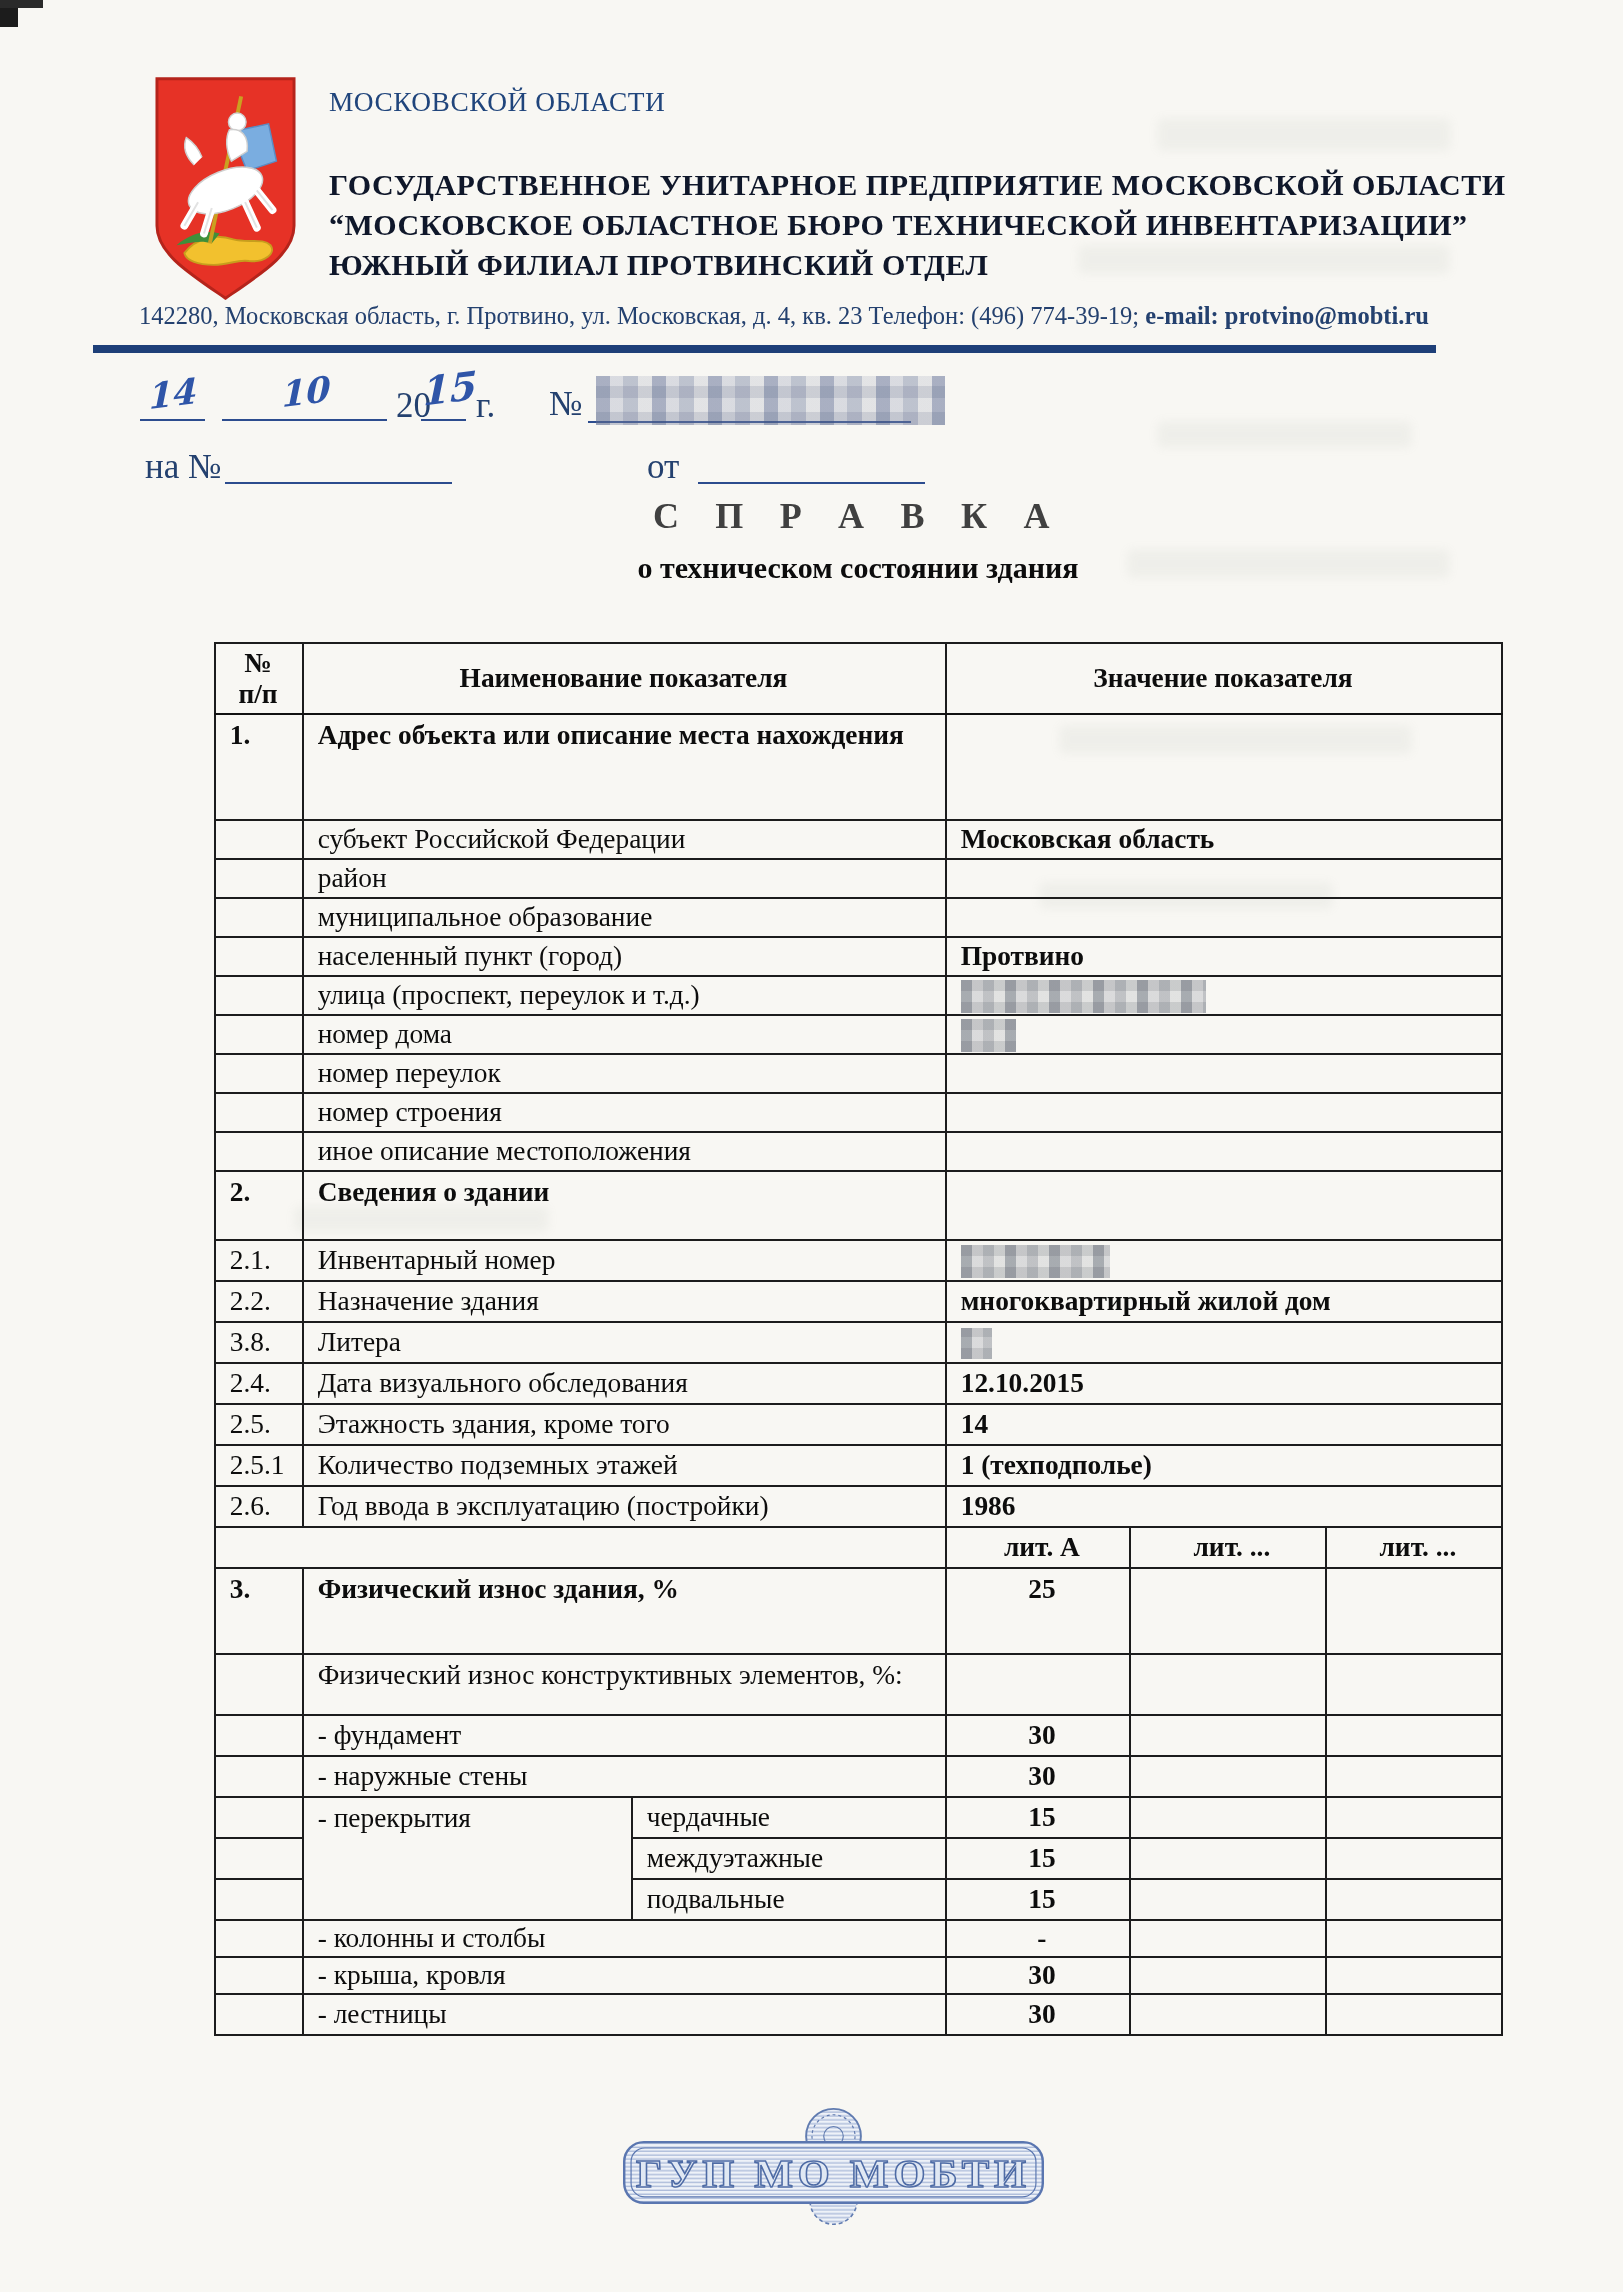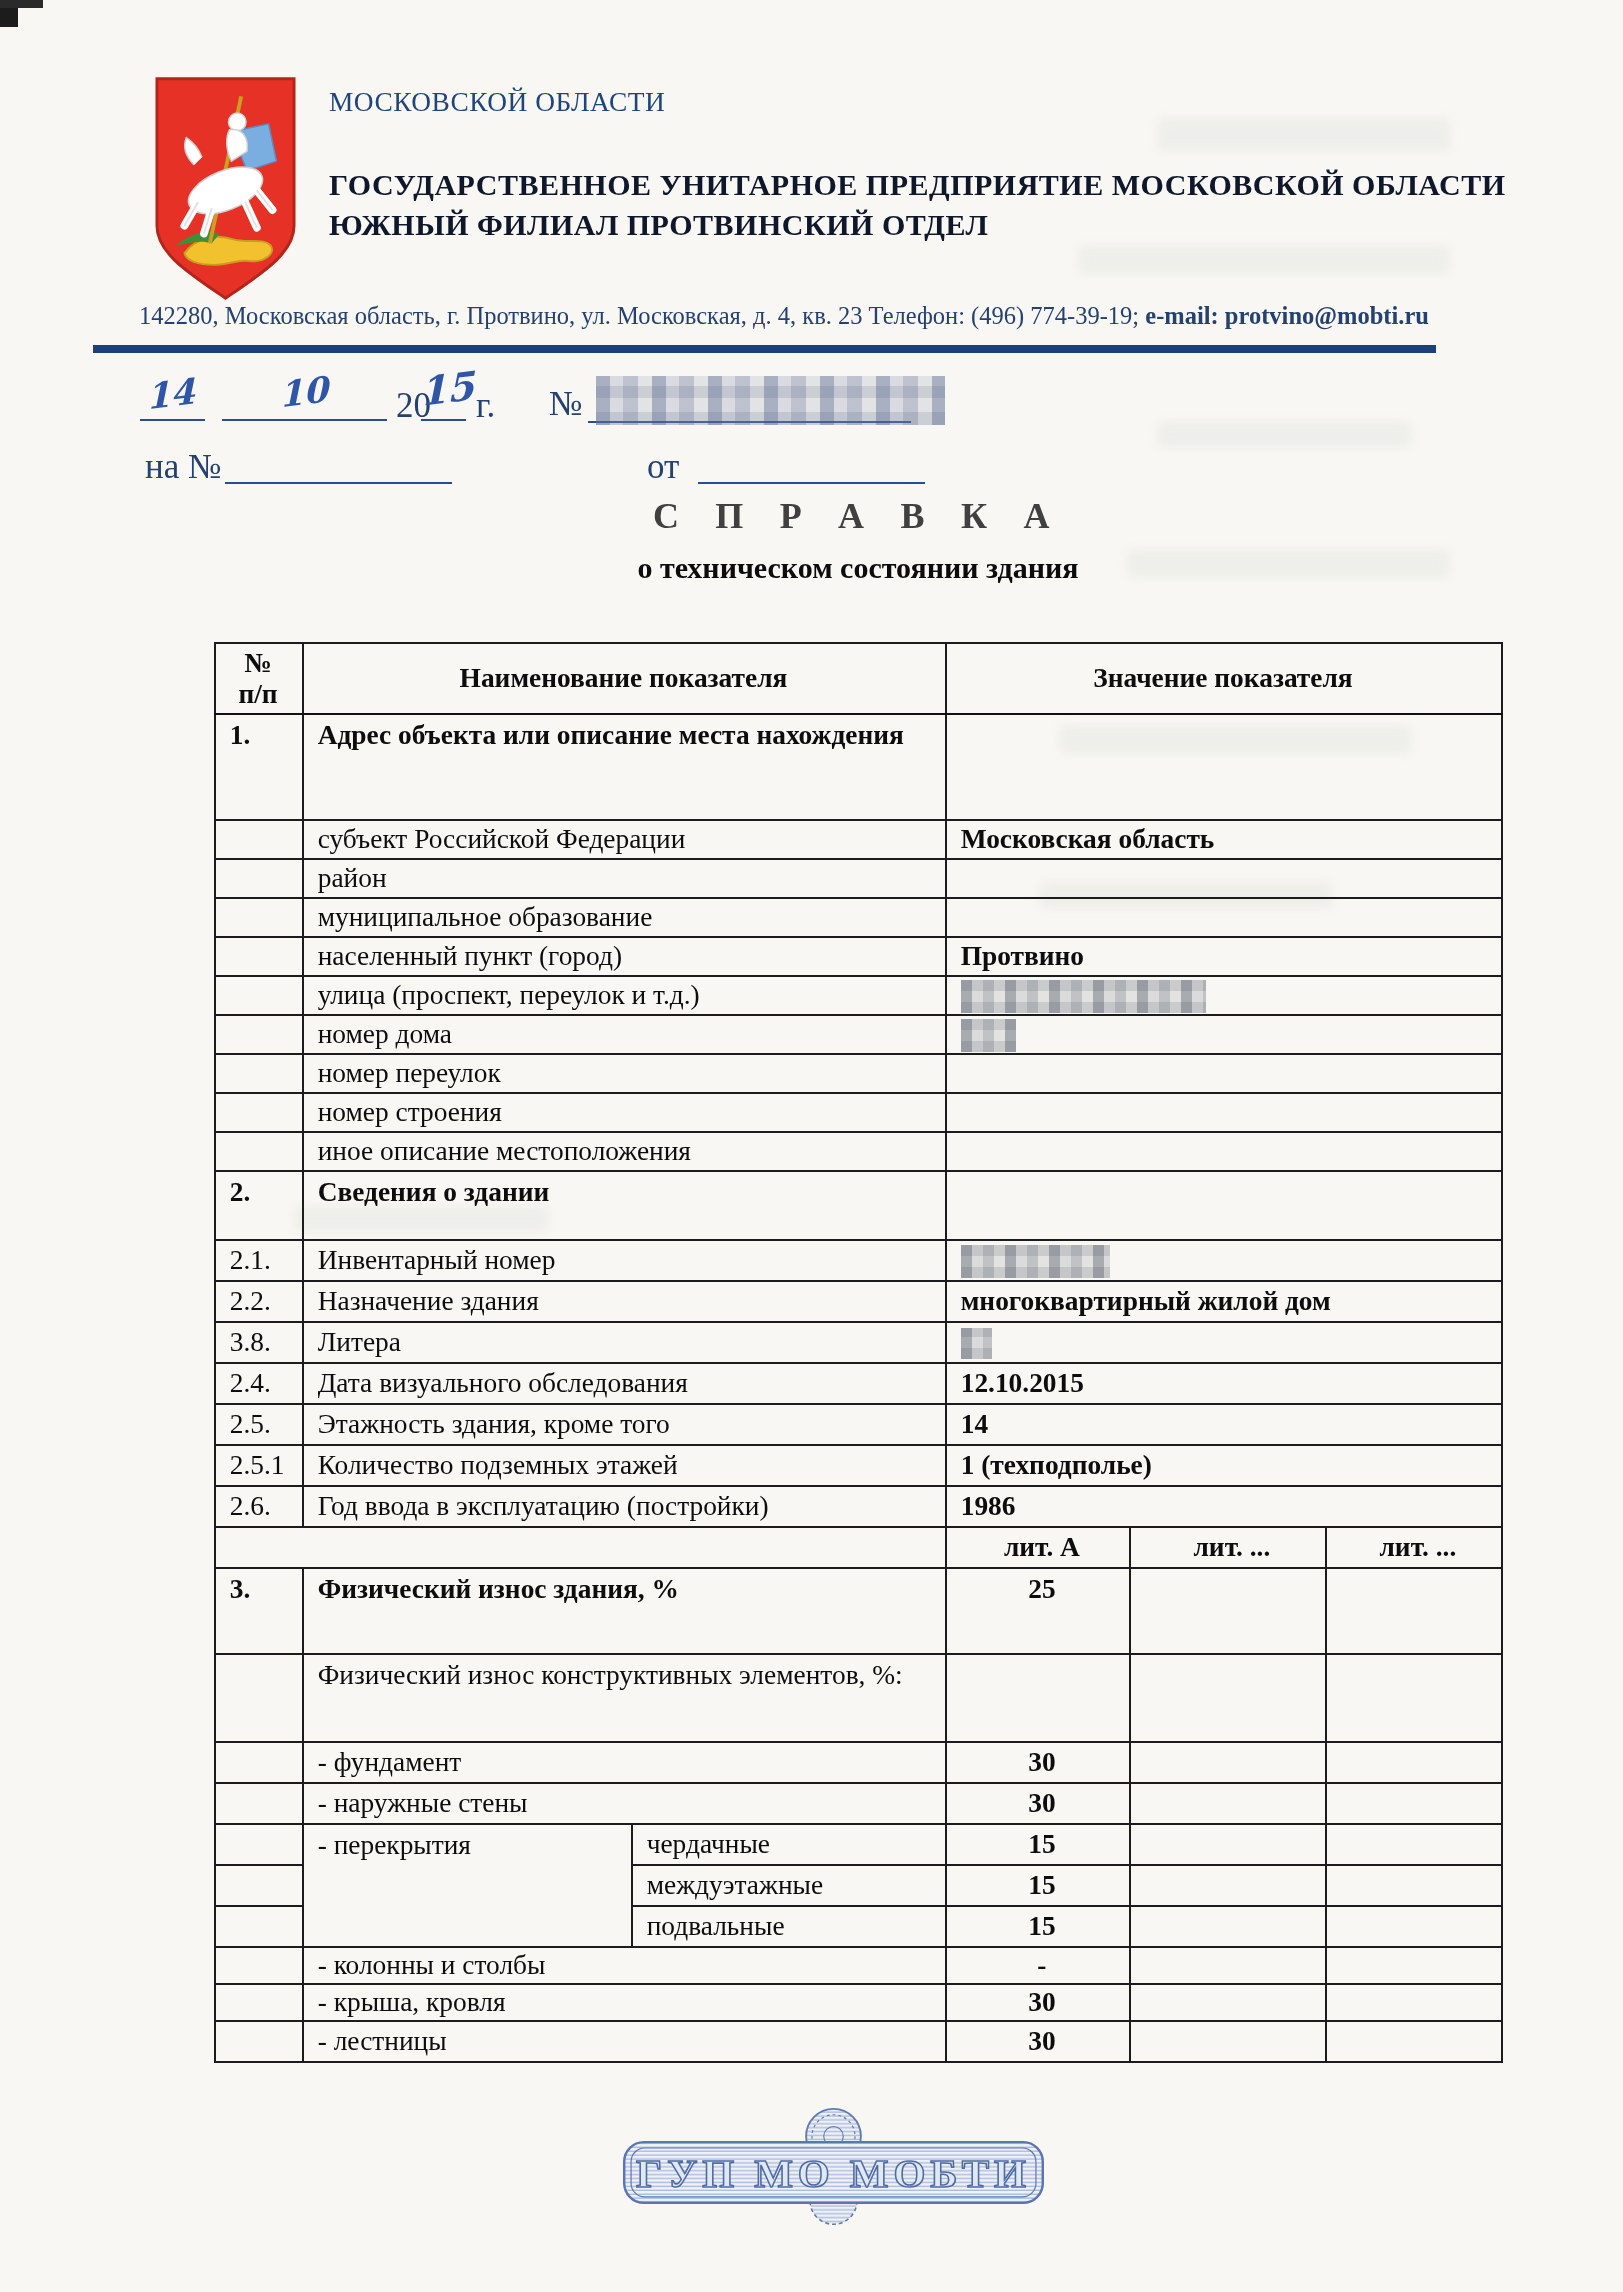--- a/index.html
+++ b/index.html
@@ -53,21 +53,21 @@
   .bold{font-weight:bold;}
   .v-top{vertical-align:top !important;padding-top:4.9px !important;}
   tr.h-head td{border-bottom:2.9px solid #111;}
   tr.h-head{height:71px;}
   tr.h-addr{height:106px;}
   tr.h-40{height:39px;padding-left:36px;}
   tr.h-42{height:41px;}
   tr.h-44{height:37px;}
   tr.h-sec{height:69px;}
   tr.h-wear{height:86px;}
-  tr.h-elem{height:88px;}
+  tr.h-elem{height:61px;}
   .hdr{font-weight:bold;text-align:center;padding-left:3.9px !important;}
   
   .stamp{left:616px;top:2103px;width:435px;height:133px;opacity:.92;}
 </style>
 </head>
 <body>
 
 <div class="abs corner-mark"></div>
 <div class="abs corner-mark2"></div>
 <div class="smudge" style="left:1157px;top:118px;width:294px;height:33px;"></div>
@@ -100,20 +100,21 @@
     <circle cx="92" cy="52" r="9" fill="#ffffff" stroke="#cfcfcf" stroke-width="1.5"></circle>
     <path d="M84,60 C96,58 104,66 102,82 L86,92 C80,80 80,68 84,60 Z" fill="#ffffff" stroke="#cfcfcf" stroke-width="1.5"></path>
   </g>
 </svg>
 
 <div class="abs ministry">
   <div>МОСКОВСКОЙ ОБЛАСТИ</div>
 </div>
 <div class="abs orgname">
   <div>ГОСУДАРСТВЕННОЕ УНИТАРНОЕ ПРЕДПРИЯТИЕ МОСКОВСКОЙ ОБЛАСТИ</div>
+  <div>“МОСКОВСКОЕ ОБЛАСТНОЕ БЮРО ТЕХНИЧЕСКОЙ ИНВЕНТАРИЗАЦИИ”</div>
   <div>ЮЖНЫЙ ФИЛИАЛ ПРОТВИНСКИЙ ОТДЕЛ</div>
 </div>
 <div class="abs addr"><span>142280, Московская область, г. Протвино, ул. Московская, д. 4, кв. 23  Телефон: (496) 774-39-19; </span><b>e-mail: protvino@mobti.ru</b></div>
 <div class="abs rule"></div>
 
 <div class="hand" style="left:149px;top:373px;font-size:35px;">14</div>
 <div class="uline" style="left:140px;top:419px;width:65px;"></div>
 <div class="hand" style="left:282px;top:371px;font-size:35px;">10</div>
 <div class="uline" style="left:222px;top:419px;width:165px;"></div>
 <div class="abs refblk" style="left:396px;top:386px;">20</div>

